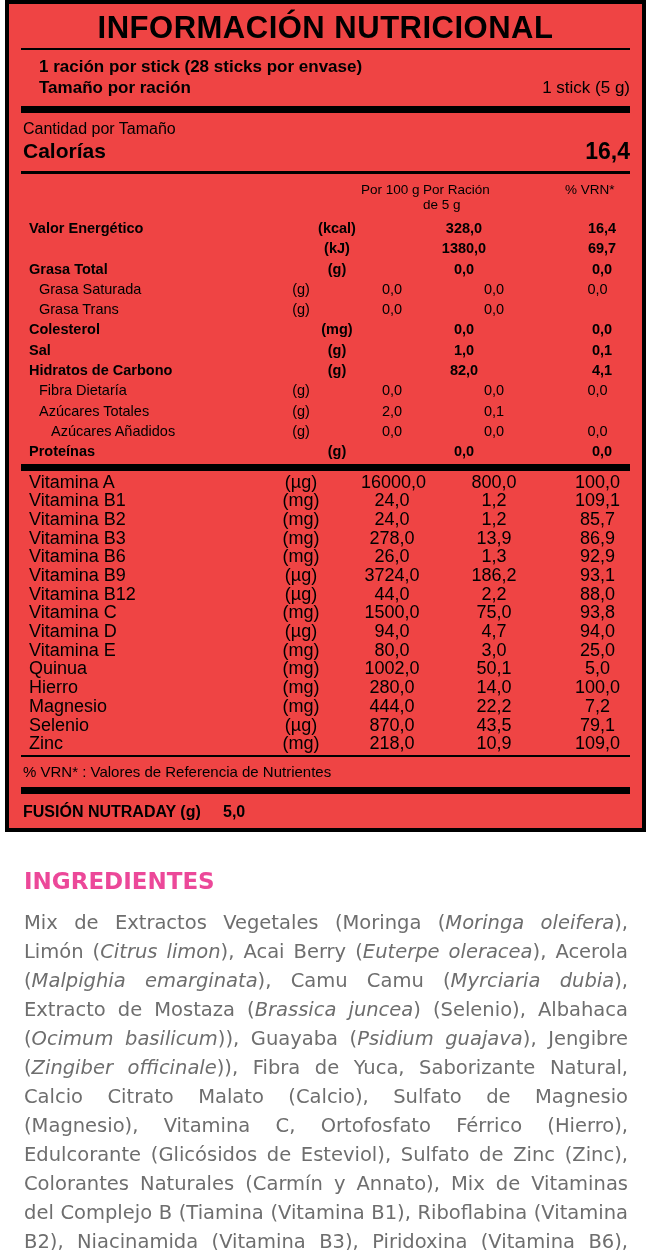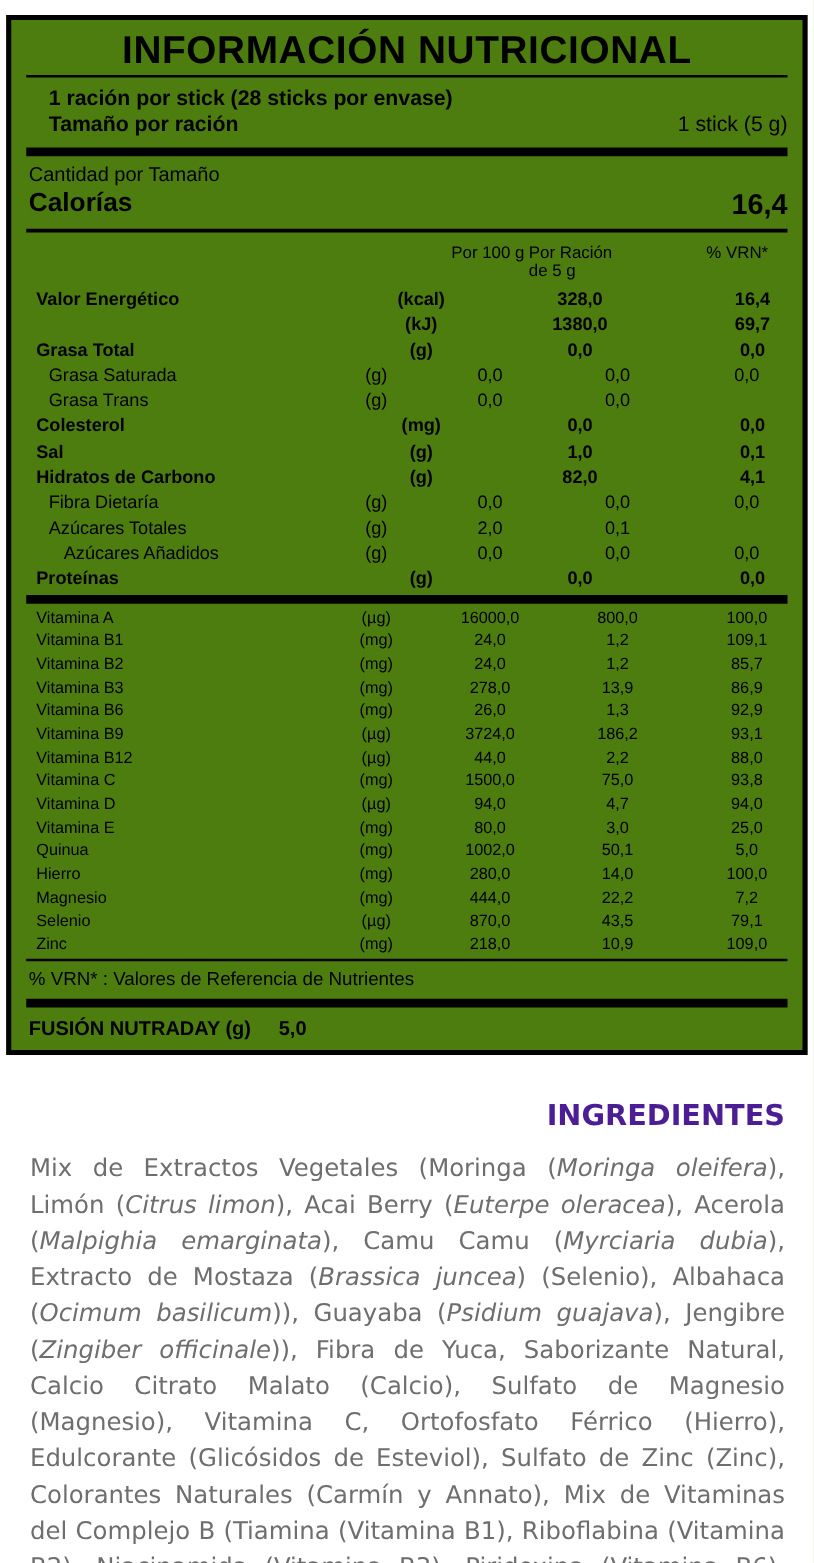--- a/index.html
+++ b/index.html
@@ -1,19 +1,19 @@
 <!DOCTYPE html>
 <html><head>
 <meta charset="utf-8">
 <style>
   html,body{margin:0;padding:0;background:#ffffff;}
   body{width:651px;font-family:"Liberation Sans",sans-serif;color:#000;}
 
   
-  .nf-box{margin:12px 5px 0 5px;border:4px solid #000;background:#4d7c0f;}
+  .nf-box{margin:0 5px 0 5px;border:4px solid #000;background:#ef4444;}
   .nf-title{font-weight:bold;font-size:31px;text-align:center;letter-spacing:.5px;
             padding:7px 0 3px 0;line-height:34px;}
   .rule-thin{height:2px;background:#000;margin:0 12px;}
   .rule-med{height:3px;background:#000;margin:0 12px;}
   .rule-thick{height:7px;background:#000;margin:0 12px;}
 
   .serving{padding:7px 12px 9px 30px;font-size:17px;line-height:19px;}
   .serving .b{font-weight:bold;}
   .serving-row2{display:flex;justify-content:space-between;align-items:flex-end;margin-top:2px;}
 
@@ -21,21 +21,21 @@
   .cal-label{font-size:16px;line-height:19px;}
   .cal-row{display:flex;justify-content:space-between;align-items:flex-end;}
   .cal-row .cal-word{font-weight:bold;font-size:21px;line-height:26px;}
   .cal-row .cal-val{font-weight:bold;font-size:23px;line-height:26px;}
 
   .grid{display:grid;grid-template-columns:218px 120px 62px 142px 1fr;align-items:baseline;}
   .hdr{padding:8px 12px 4px 14px;font-size:13.5px;line-height:15px;}
   .hdr .hc{text-align:left;white-space:nowrap;}
   .rows{padding:2px 12px 2px 14px;}
   .nrow{height:20.3px;font-size:14.5px;line-height:20.3px;}
-  .vrow{height:18.7px;font-size:13px;line-height:18.7px;}
+  .vrow{height:18.7px;font-size:18px;line-height:18.7px;}
   .nrow.bold{font-weight:bold;gap:36px;}
   .c-name{padding-left:6px;white-space:nowrap;overflow:visible;}
   .ind1 .c-name{padding-left:16px;}
   .ind2 .c-name{padding-left:28px;}
   .c-unit,.c-per100,.c-per5,.c-vrn{text-align:center;white-space:nowrap;}
 
   .footnote{padding:6px 12px 6px 14px;font-size:15px;line-height:18px;}
   .fusion{display:grid;grid-template-columns:200px auto;padding:8px 29px 7px 14px;
           font-weight:bold;font-size:16px;line-height:19px;}
 
@@ -282,15 +282,15 @@
   <div class="footnote">% VRN* : Valores de Referencia de Nutrientes</div>
   <div class="rule-thick"></div>
 
   <div class="fusion">
     <span>FUSIÓN NUTRADAY (g)</span>
     <span>5,0</span>
   </div>
 </div>
 
 <div class="ing">
-  <div class="ing-heading" style="color: #4c1d95; text-align: right;">INGREDIENTES</div>
+  <div class="ing-heading" style="color: #ec4899;">INGREDIENTES</div>
   <div class="ing-text" id="ing-text" style="color: rgb(110, 110, 110);"><span>Mix de Extractos Vegetales (Moringa (</span><i>Moringa oleifera</i><span>), Limón (</span><i>Citrus limon</i><span>), Acai Berry (</span><i>Euterpe oleracea</i><span>), Acerola (</span><i>Malpighia emarginata</i><span>), Camu Camu (</span><i>Myrciaria dubia</i><span>), Extracto de Mostaza (</span><i>Brassica juncea</i><span>) (Selenio), Albahaca (</span><i>Ocimum basilicum</i><span>)), Guayaba (</span><i>Psidium guajava</i><span>), Jengibre (</span><i>Zingiber officinale</i><span>)), Fibra de Yuca, Saborizante Natural, Calcio Citrato Malato (Calcio), Sulfato de Magnesio (Magnesio), Vitamina C, Ortofosfato Férrico (Hierro), Edulcorante (Glicósidos de Esteviol), Sulfato de Zinc (Zinc), Colorantes Naturales (Carmín y Annato), Mix de Vitaminas del Complejo B (Tiamina (Vitamina B1), Riboflabina (Vitamina B2), Niacinamida (Vitamina B3), Piridoxina (Vitamina B6), Ácido Fólico (Vitamina B9), Cobalamina (Vitamina B12)), Vitamina A, Vitamina E, Aceite Esencial de Mandarina, Emulsionante (Lecitina de Girasol), Quinua (</span></div>
 </div>
 
 </body></html>

